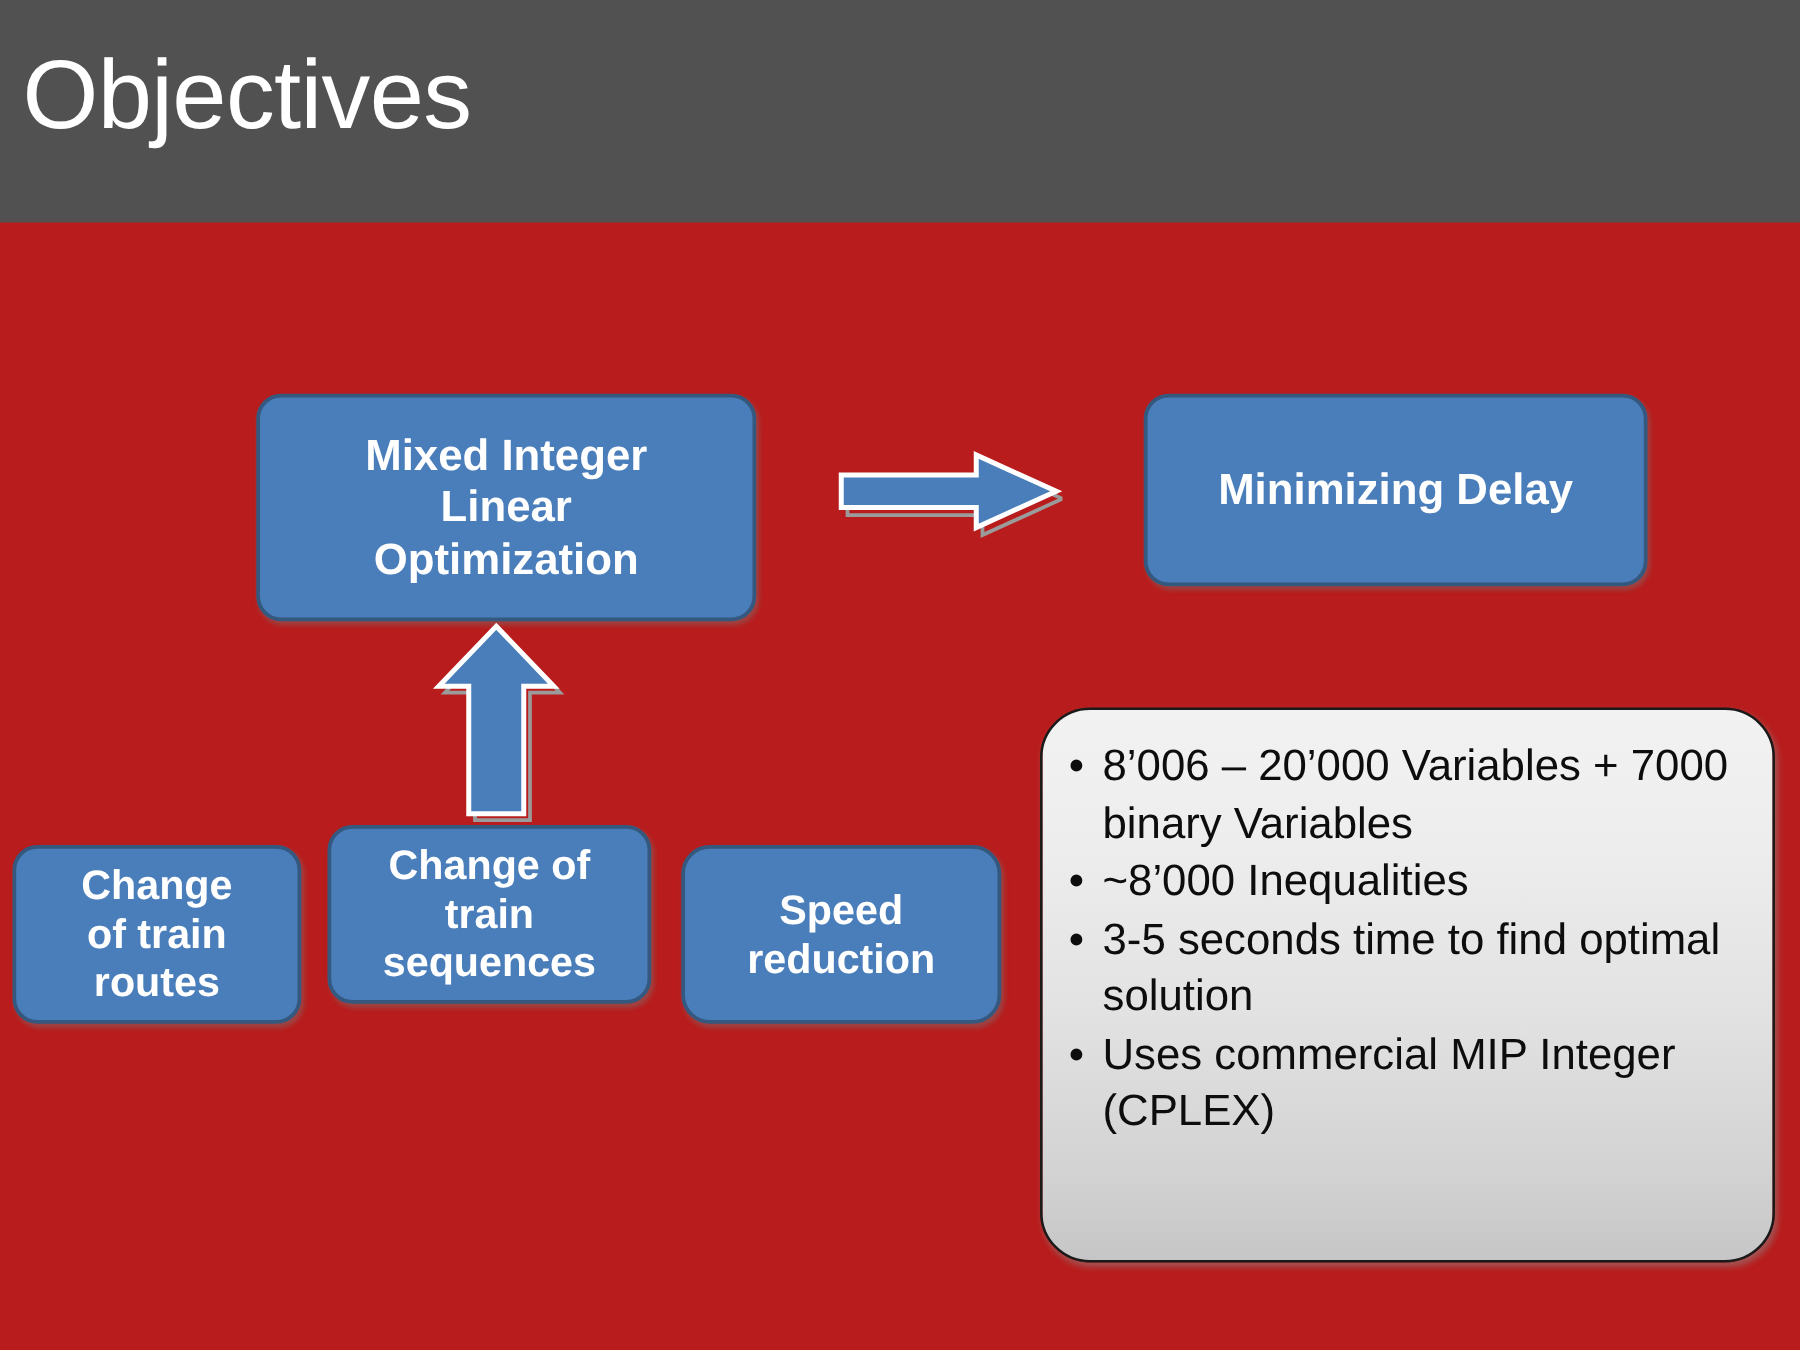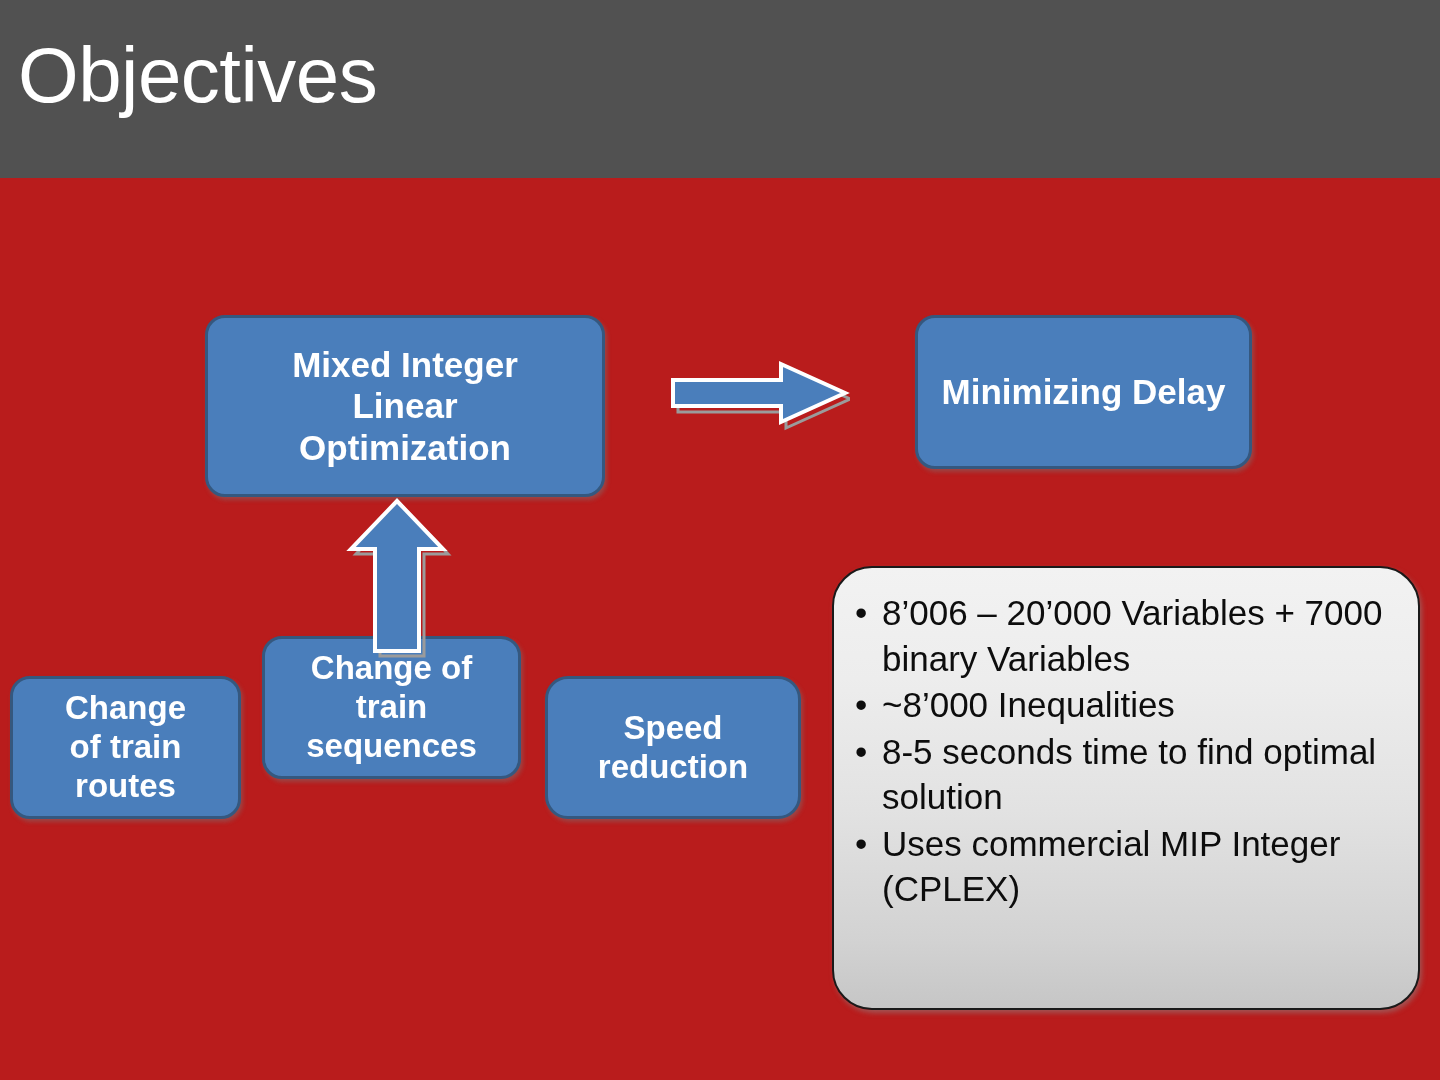--- a/index.html
+++ b/index.html
@@ -67,35 +67,35 @@
   #box-milp {
     left: 205px;
     top: 315px;
     width: 400px;
     height: 182px;
     font-size: 35px;
   }
   #box-delay {
     left: 915px;
     top: 315px;
-    width: 337px;
+    width: 403px;
     height: 154px;
     font-size: 35px;
     align-items: center;
   }
   #box-routes {
     left: 10px;
     top: 676px;
     width: 231px;
     height: 143px;
     font-size: 33px;
   }
   #box-sequences {
     left: 262px;
-    top: 636px;
+    top: 660px;
     width: 259px;
     height: 143px;
     font-size: 33px;
   }
   #box-speed {
     left: 545px;
     top: 676px;
     width: 256px;
     height: 143px;
     font-size: 33px;
@@ -201,18 +201,18 @@
     <g transform="translate(4,4)">
       <path d="M50 0 L96 48 L72 48 L72 150 L28 150 L28 48 L4 48 Z" fill="none" stroke="#9b9b9b" stroke-width="3" transform="translate(5,5)"></path>
       <path d="M50 0 L96 48 L72 48 L72 150 L28 150 L28 48 L4 48 Z" fill="#4A7EBB" stroke="#ffffff" stroke-width="4"></path>
     </g>
   </svg>
 
   <div id="notes-panel">
     <ul id="notes-list">
       <li>8’006 – 20’000 Variables + 7000 binary Variables</li>
       <li>~8’000 Inequalities</li>
-      <li>8-5 seconds time to find optimal solution</li>
+      <li>3-5 seconds time to find optimal solution</li>
       <li>Uses commercial MIP Integer (CPLEX)</li>
     </ul>
   </div>
 
 </div>
 
 </body></html>

